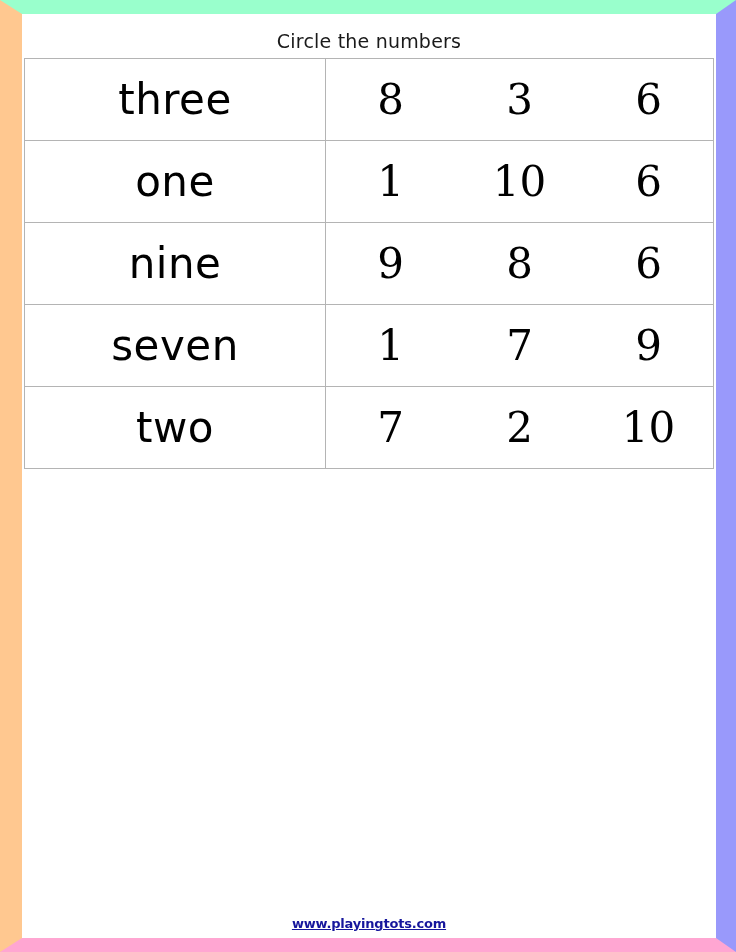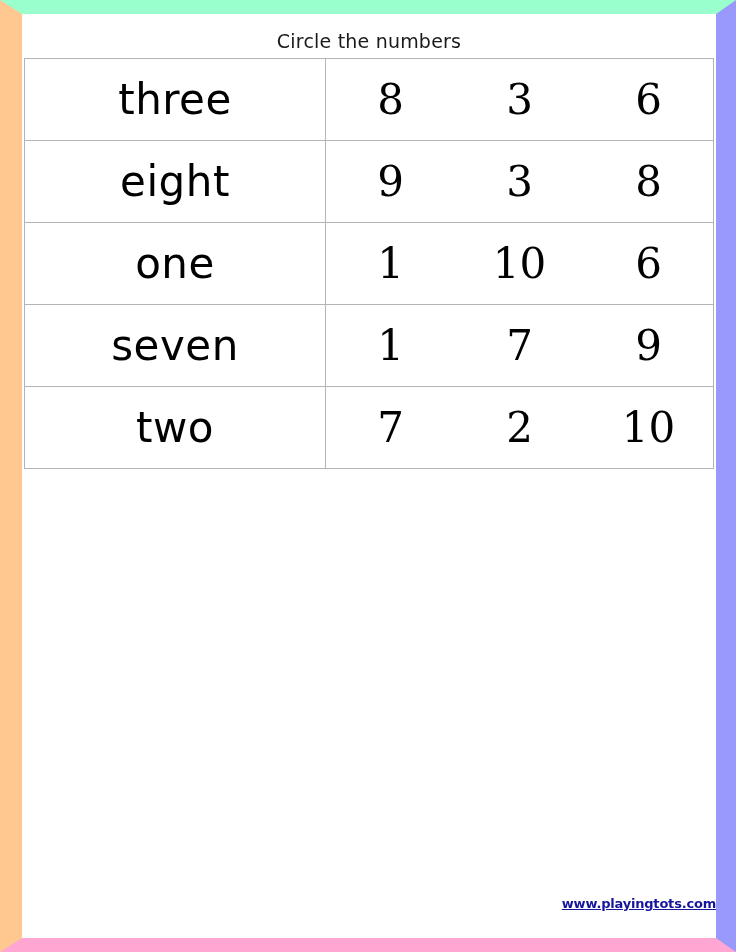--- a/index.html
+++ b/index.html
@@ -145,24 +145,24 @@
     text-align: center;
     font-family: "DejaVu Serif", serif;
     font-size: 42px;
     color: #000000;
     line-height: 1;
   }
 
   
   .footer {
     position: absolute;
-    bottom: 26px;
+    bottom: 6px;
     left: 0;
     width: 694px;
-    text-align: right;
+    text-align: center;
   }
   .footer-link {
     font-family: "DejaVu Sans", sans-serif;
     font-size: 13px;
     font-weight: bold;
     color: #16169c;
     text-decoration: underline;
     letter-spacing: -0.2px;
   }
 </style>
@@ -190,40 +190,40 @@
             <td class="cell-word">three</td>
             <td class="cell-nums">
               <div class="num-row">
                 <span class="num">8</span>
                 <span class="num">3</span>
                 <span class="num">6</span>
               </div>
             </td>
           </tr>
           <tr>
-            <td class="cell-word">eight</td>
-            <td class="cell-nums">
-              <div class="num-row">
-                <span class="num">9</span>
-                <span class="num">3</span>
-                <span class="num">8</span>
-              </div>
-            </td>
-          </tr>
-          <tr>
             <td class="cell-word">one</td>
             <td class="cell-nums">
               <div class="num-row">
                 <span class="num">1</span>
                 <span class="num">10</span>
                 <span class="num">6</span>
               </div>
             </td>
           </tr>
           <tr>
+            <td class="cell-word">nine</td>
+            <td class="cell-nums">
+              <div class="num-row">
+                <span class="num">9</span>
+                <span class="num">8</span>
+                <span class="num">6</span>
+              </div>
+            </td>
+          </tr>
+          <tr>
             <td class="cell-word">seven</td>
             <td class="cell-nums">
               <div class="num-row">
                 <span class="num">1</span>
                 <span class="num">7</span>
                 <span class="num">9</span>
               </div>
             </td>
           </tr>
           <tr>

